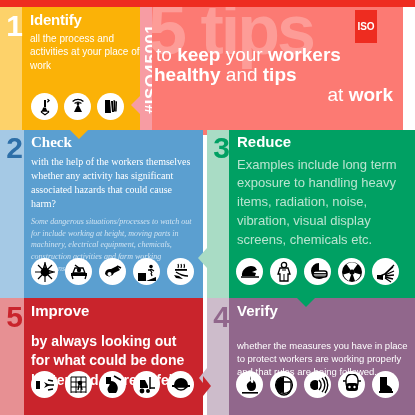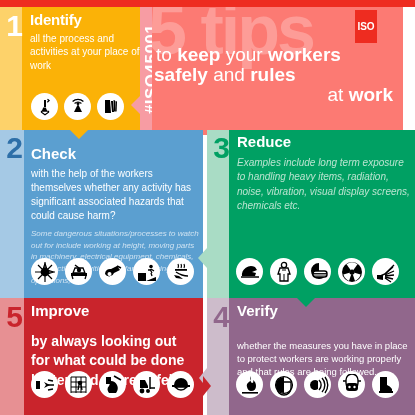--- a/index.html
+++ b/index.html
@@ -121,38 +121,38 @@
   
   .row2{ position:absolute; left:0; top:130px; width:415px; height:168px; }
 
   
   .p2{ position:absolute; left:0; top:0; width:203px; height:168px; background:#5b9fd0; }
   .p2-strip{ position:absolute; left:0; top:0; width:24px; height:168px; background:#a5c9e5;}
   .num2{
     position:absolute; left:1px; top:3px; width:26px; text-align:center;
     font-size:30px; font-weight:bold; color:#2e6fa8; line-height:1; letter-spacing:-1px;
   }
-  .p2-body{ position:absolute; left:31px; top:16px; width:168px; }
+  .p2-body{ position:absolute; left:31px; top:4px; width:168px;font-family:Liberation Serif, serif; }
   .p2 h2{ font-size:15px; font-weight:bold; color:#ffffff; line-height:1.1; margin-bottom:4px;}
   .p2 p.lead{ font-size:10px; color:#ffffff; line-height:1.42;}
   .p2 p.note{ font-size:8px; color:#cfe3f2; line-height:1.45; font-style:italic; margin-top:5px;}
   .icons2{ position:absolute; left:31px; top:128px; display:flex; gap:7px;}
 
   
   .p3{ position:absolute; left:207px; top:0; width:208px; height:168px; background:#00a063; }
   .p3-strip{ position:absolute; left:0; top:0; width:22px; height:168px; background:#a9dcc5;}
   .num3{
     position:absolute; left:209px; top:3px; width:24px; text-align:center;
     font-size:30px; font-weight:bold; color:#00a063; line-height:1; letter-spacing:-1px;
     z-index:4;
   }
   .p3-body{ position:absolute; left:30px; top:4px; width:175px;}
   .p3 h2{ font-size:15px; font-weight:bold; color:#ffffff; line-height:1.1; margin-bottom:3px;}
   .p3 p.lead{ font-size:10px; color:#ffffff; line-height:1.42;}
-  .p3 p.note{ font-size:10px; color:#b9e4d0; line-height:1.45; font-style:italic; margin-top:5px;}
+  .p3 p.note{ font-size:13px; color:#b9e4d0; line-height:1.45; margin-top:5px;}
   .icons3{ position:absolute; left:29px; top:128px; display:flex; gap:7px;}
   
   .p3-arrow{
     position:absolute; left:-9px; top:118px;
     width:0;height:0;
     border-top:10px solid transparent;
     border-bottom:10px solid transparent;
     border-right:9px solid #a9dcc5;
   }
   
@@ -265,21 +265,21 @@
 
     <div class="hashband">
       <span class="vtext">#ISO45001</span>
     </div>
     <div class="hash-arrow"></div>
 
     <div class="p-title">
       <div class="big5">5 tips</div>
       <div class="titlelines">
         <div class="tl"><span class="light">to </span><span class="bold">keep </span><span class="light">your </span><span class="bold">workers</span></div>
-        <div class="tl"><span class="bold">safely </span><span class="light">and </span><span class="bold">rules</span></div>
+        <div class="tl"><span class="bold">healthy </span><span class="light">and </span><span class="bold">tips</span></div>
         <div class="tl"><span class="light">at </span><span class="bold">work</span></div>
       </div>
       <div class="iso-logo">ISO</div>
     </div>
   </div>
 
   <div class="row2">
 
     <div class="p2">
       <div class="p2-strip"></div>

